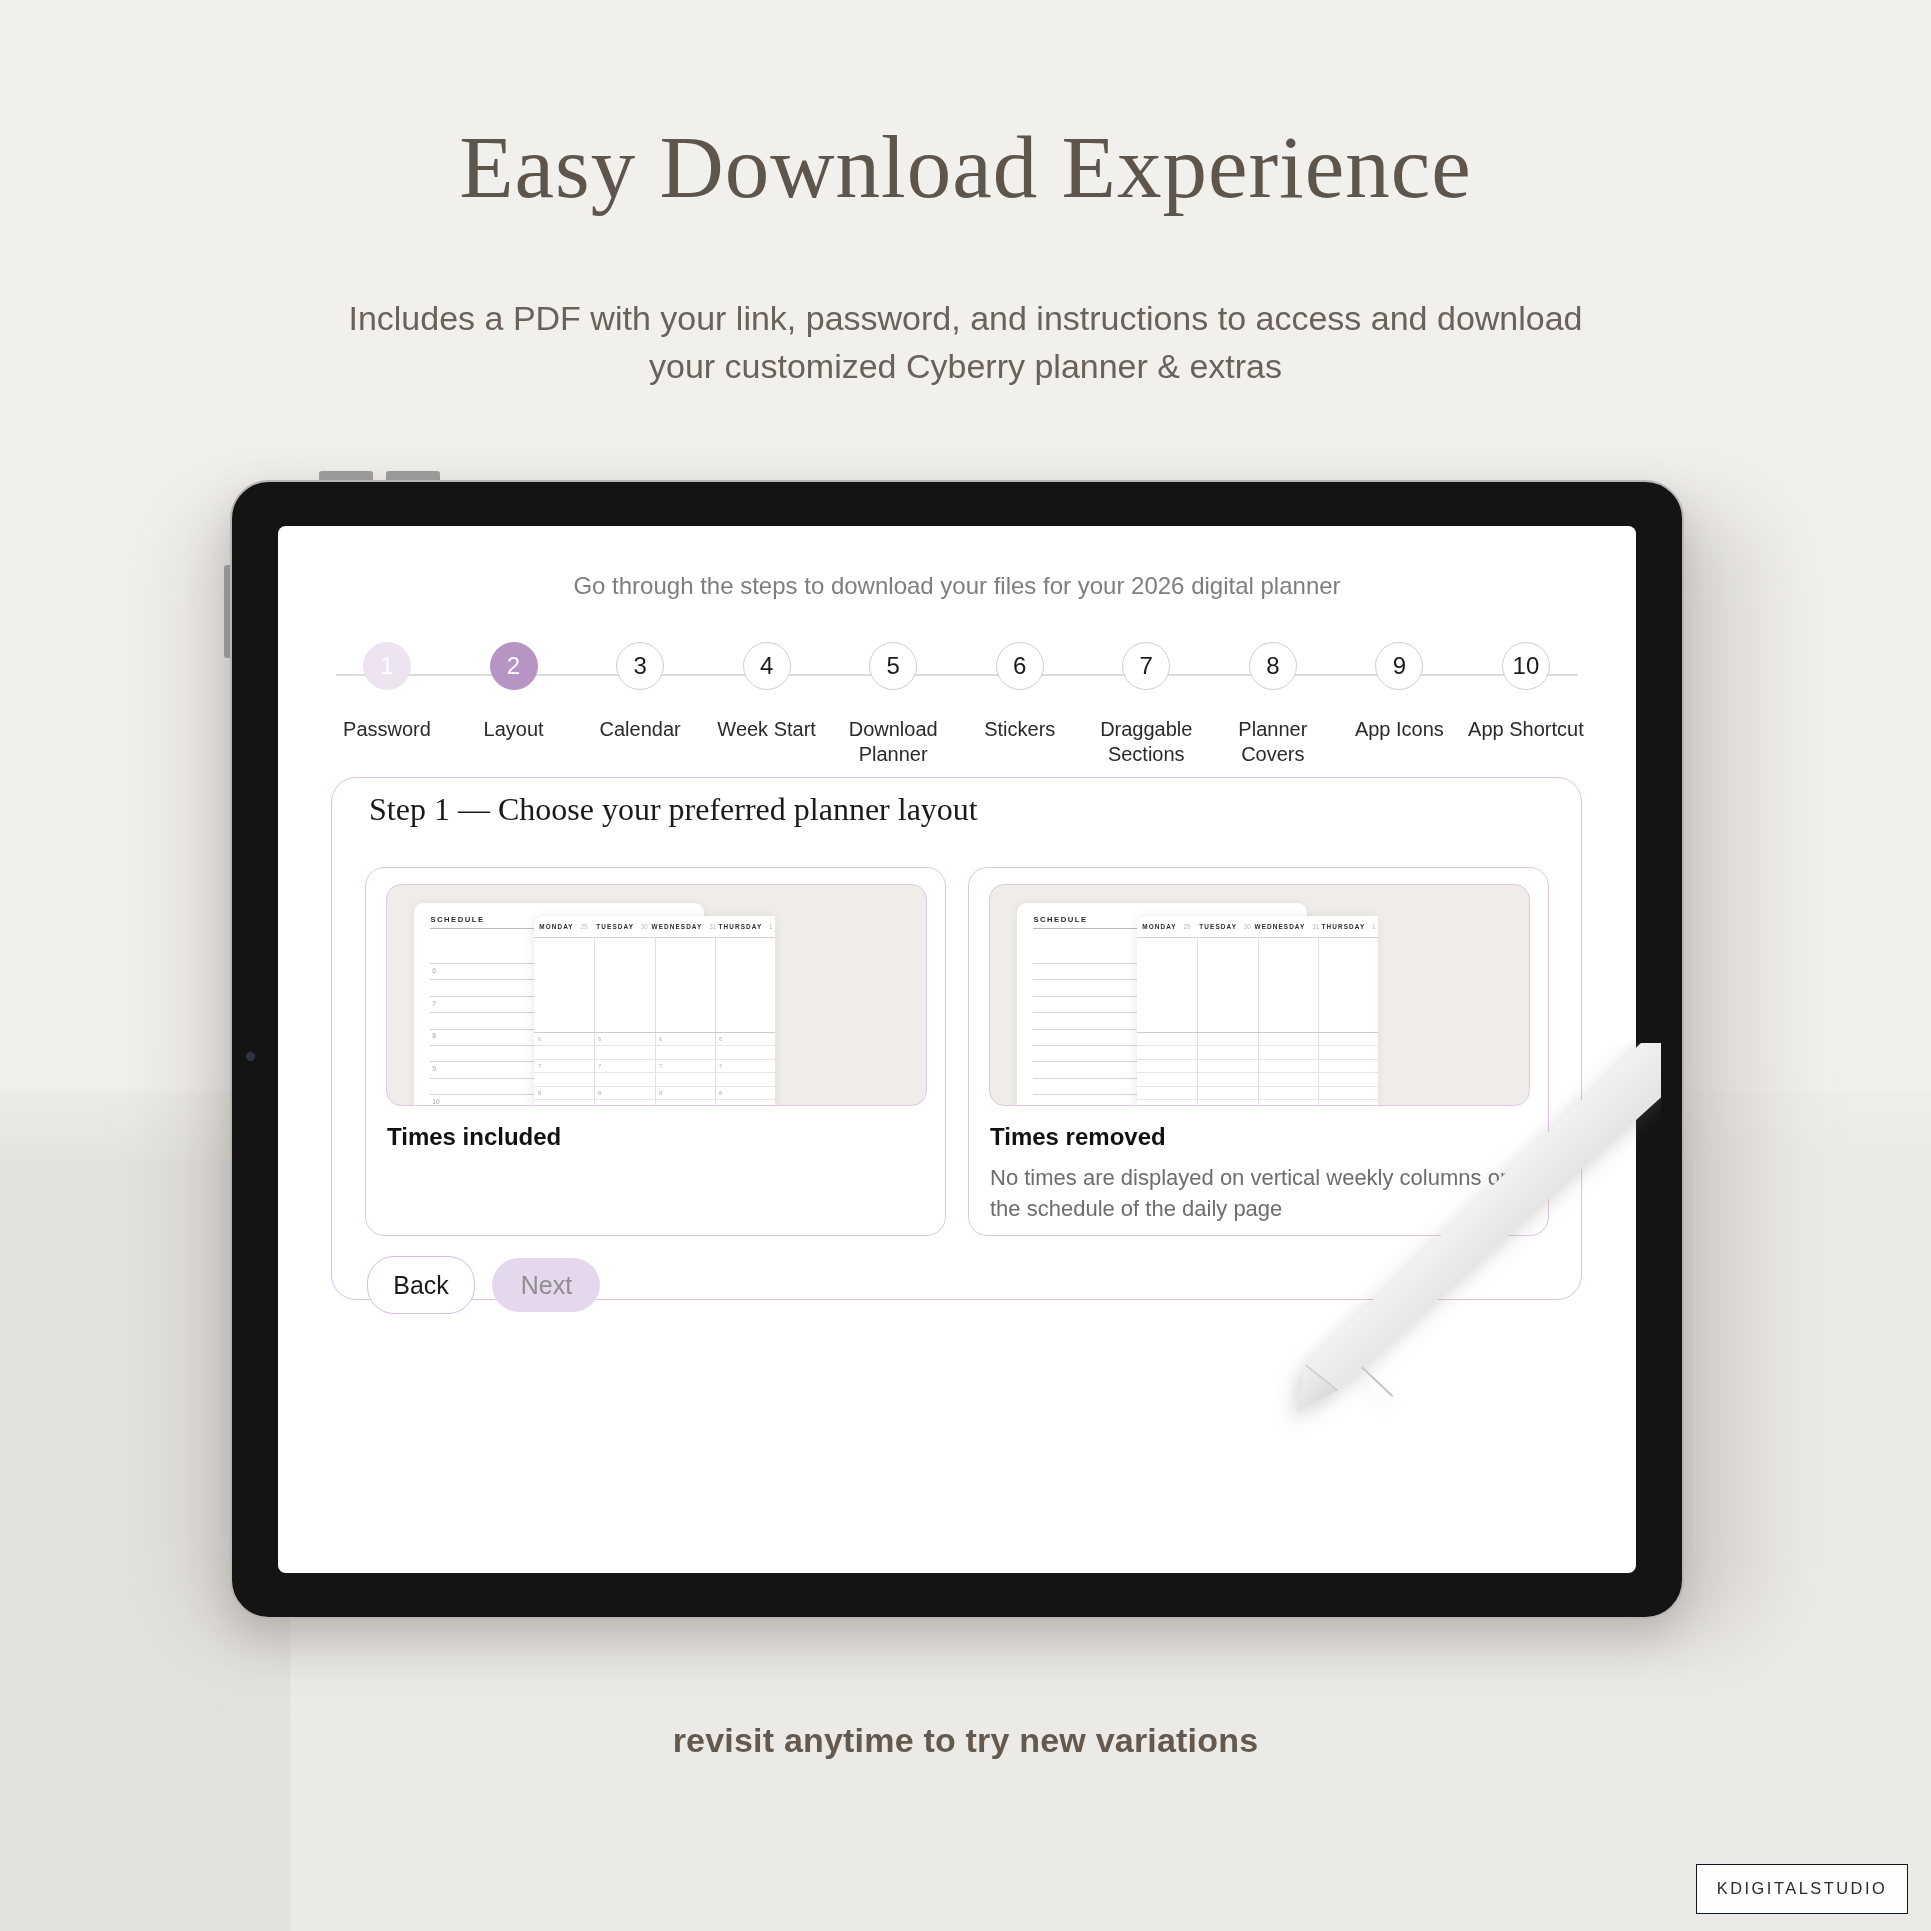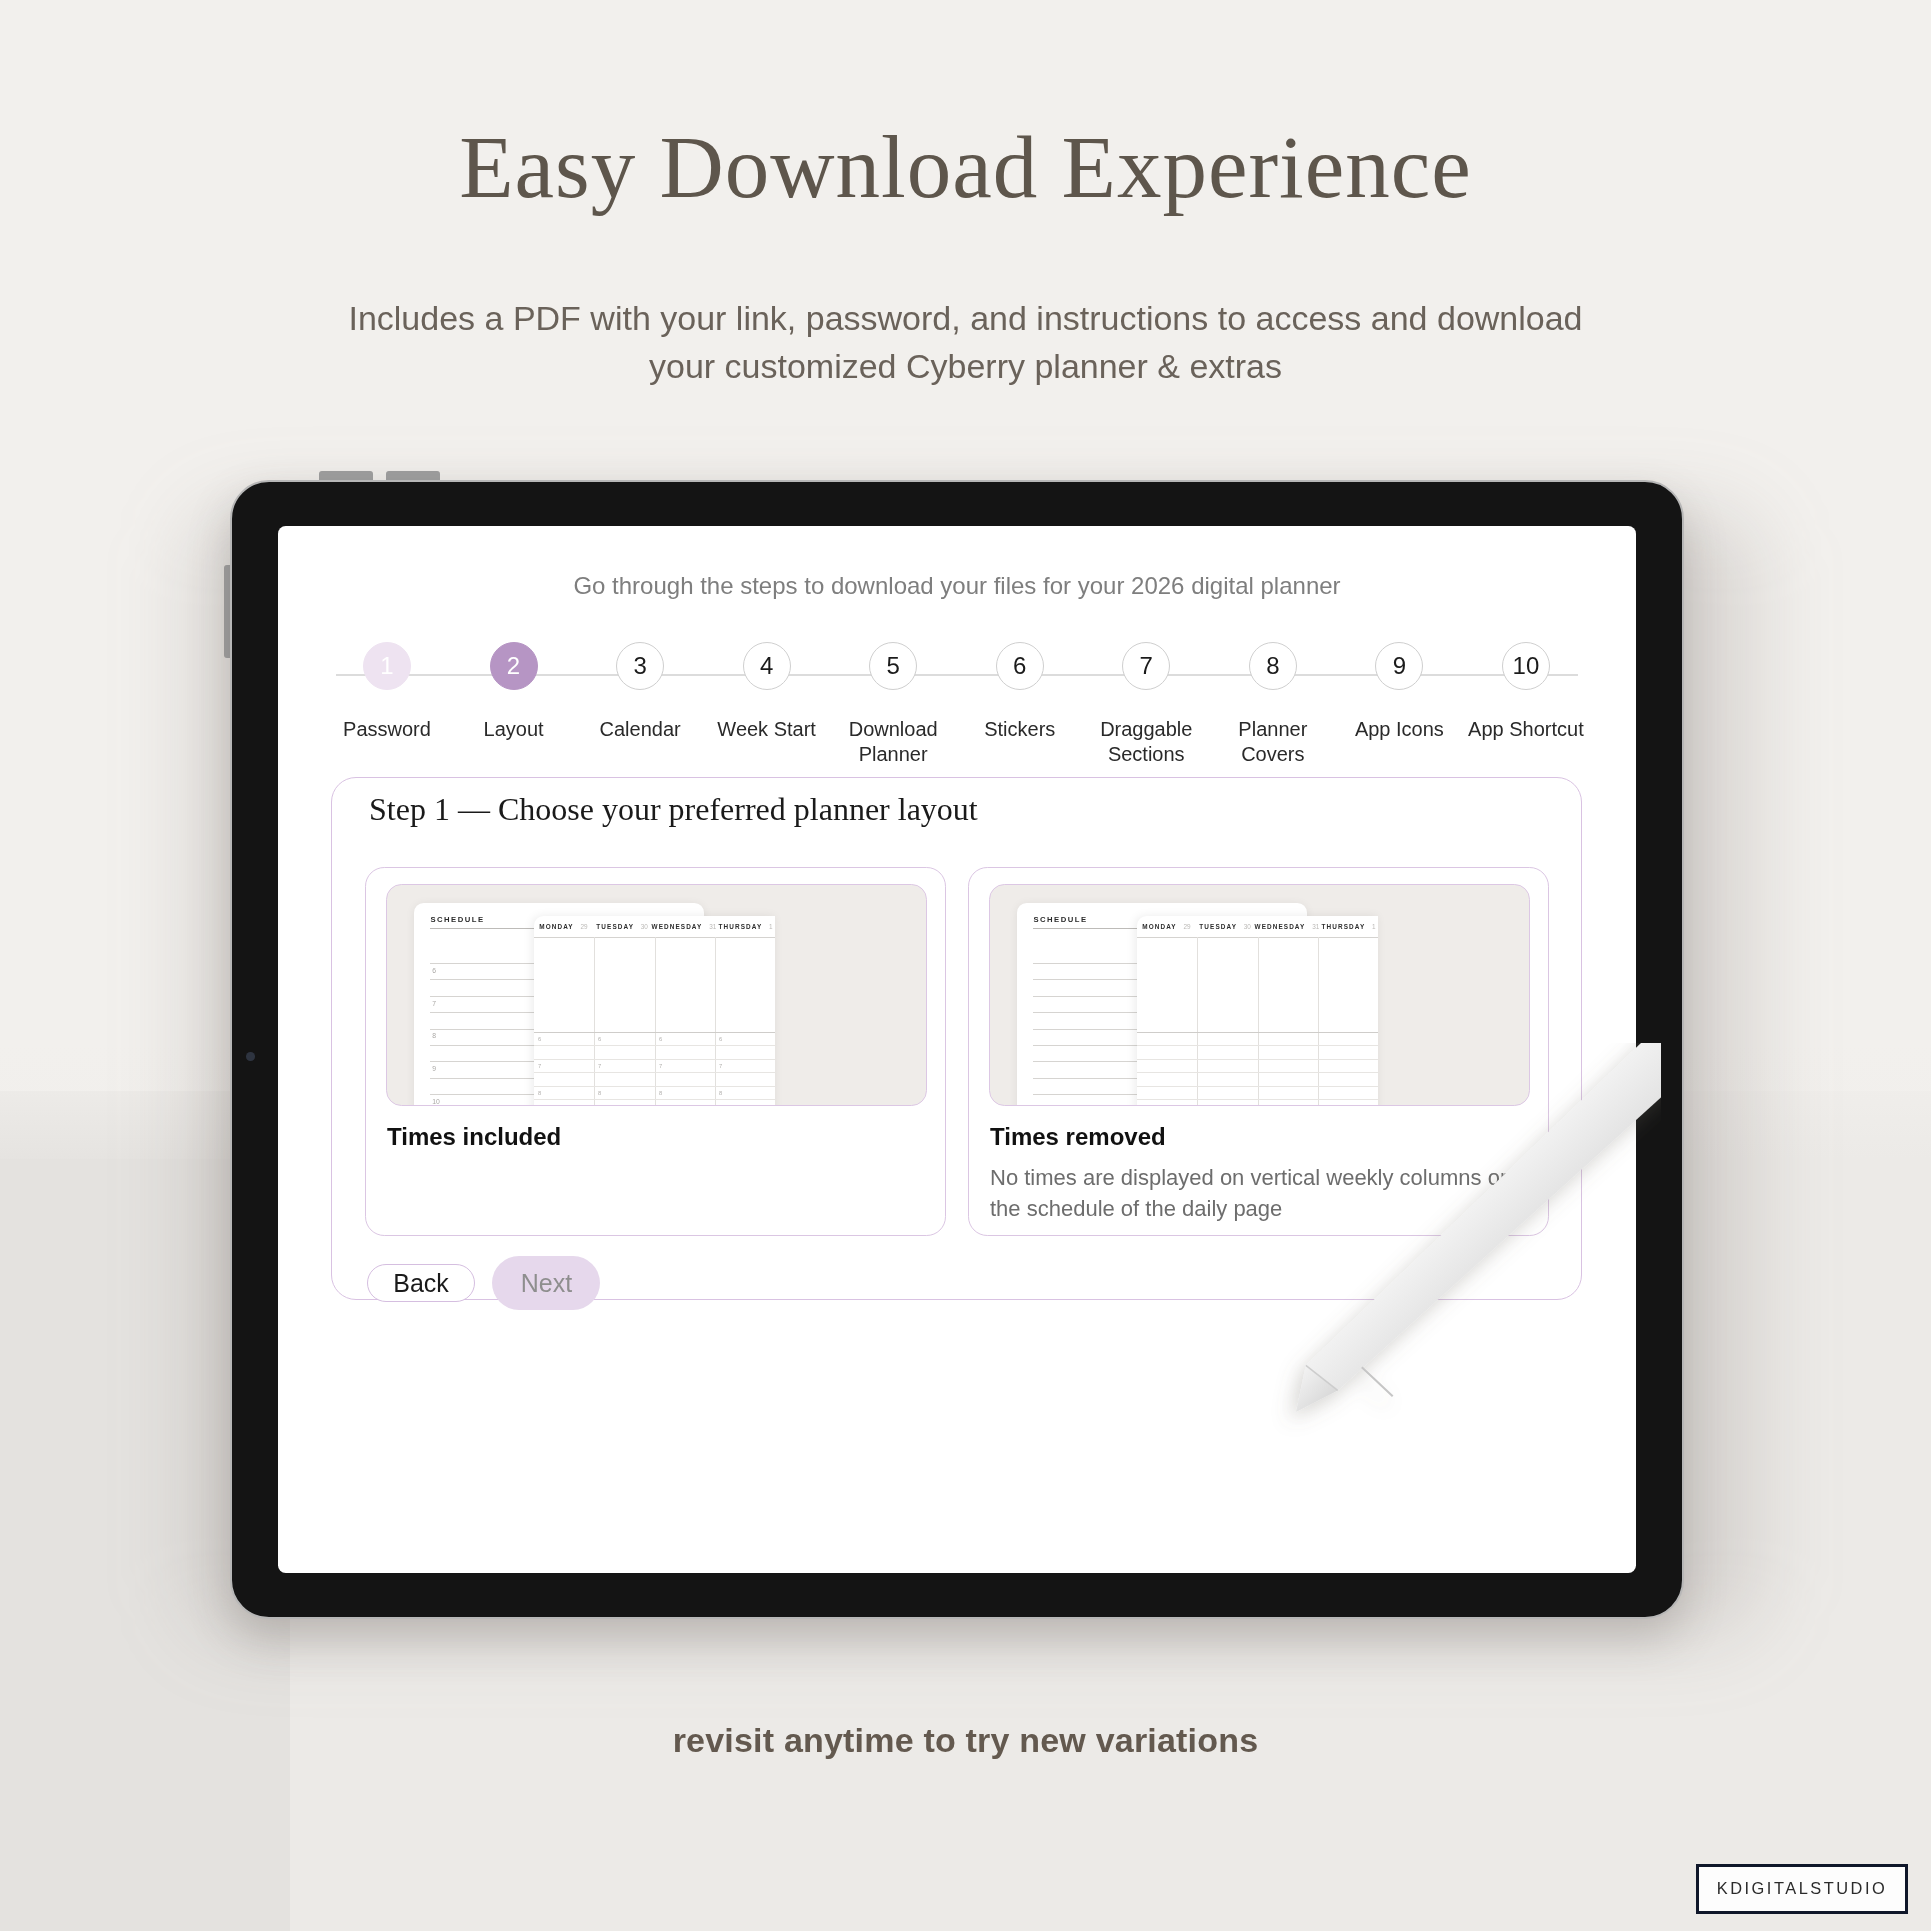--- a/index.html
+++ b/index.html
@@ -52,21 +52,21 @@
     position: absolute; left: 0; top: 1721px; width: 1931px;
     text-align: center;
     font-size: 34px;
     font-weight: 600;
     color: #63594f;
     letter-spacing: 0.2px;
   }
   .brand-badge {
     position: absolute; right: 23px; bottom: 17.4px;
     width: 212px; height: 50px;
-    border: 3px solid #0f172a;
+    border: 1px solid #0f172a;
     background: #fdfdfd;
     display: flex; align-items: center; justify-content: center;
     font-size: 16.4px; letter-spacing: 2.5px; color: #2b2b2b;
   }
 
   
   .tablet-shadow {
     position: absolute; left: 193px; top: 512px;
     width: 1564px; height: 1120px;
     border-radius: 50px;
@@ -230,21 +230,21 @@
   }
   .week-hour {
     position: absolute; font-size: 5.8px; color: #b4b2af;
   }
 
   .nav-row {
     position: absolute; left: 35px; top: 478px;
     display: flex; gap: 17.4px; align-items: center;
   }
   .btn-back {
-    width: 108px; height: 38px; border-radius: 27px;
+    width: 108px; height: 58px; border-radius: 27px;
     border: 1.4px solid #d5bee0; background: #ffffff;
     display: flex; align-items: center; justify-content: center;
     font-size: 25px; color: #1a1a1a; font-weight: 300;
   }
   .btn-next {
     width: 108px; height: 54px; border-radius: 27px;
     border: none; background: #e6d8ec;
     display: flex; align-items: center; justify-content: center;
     font-size: 25px; color: #8e8e8e; font-weight: 300;
   }

